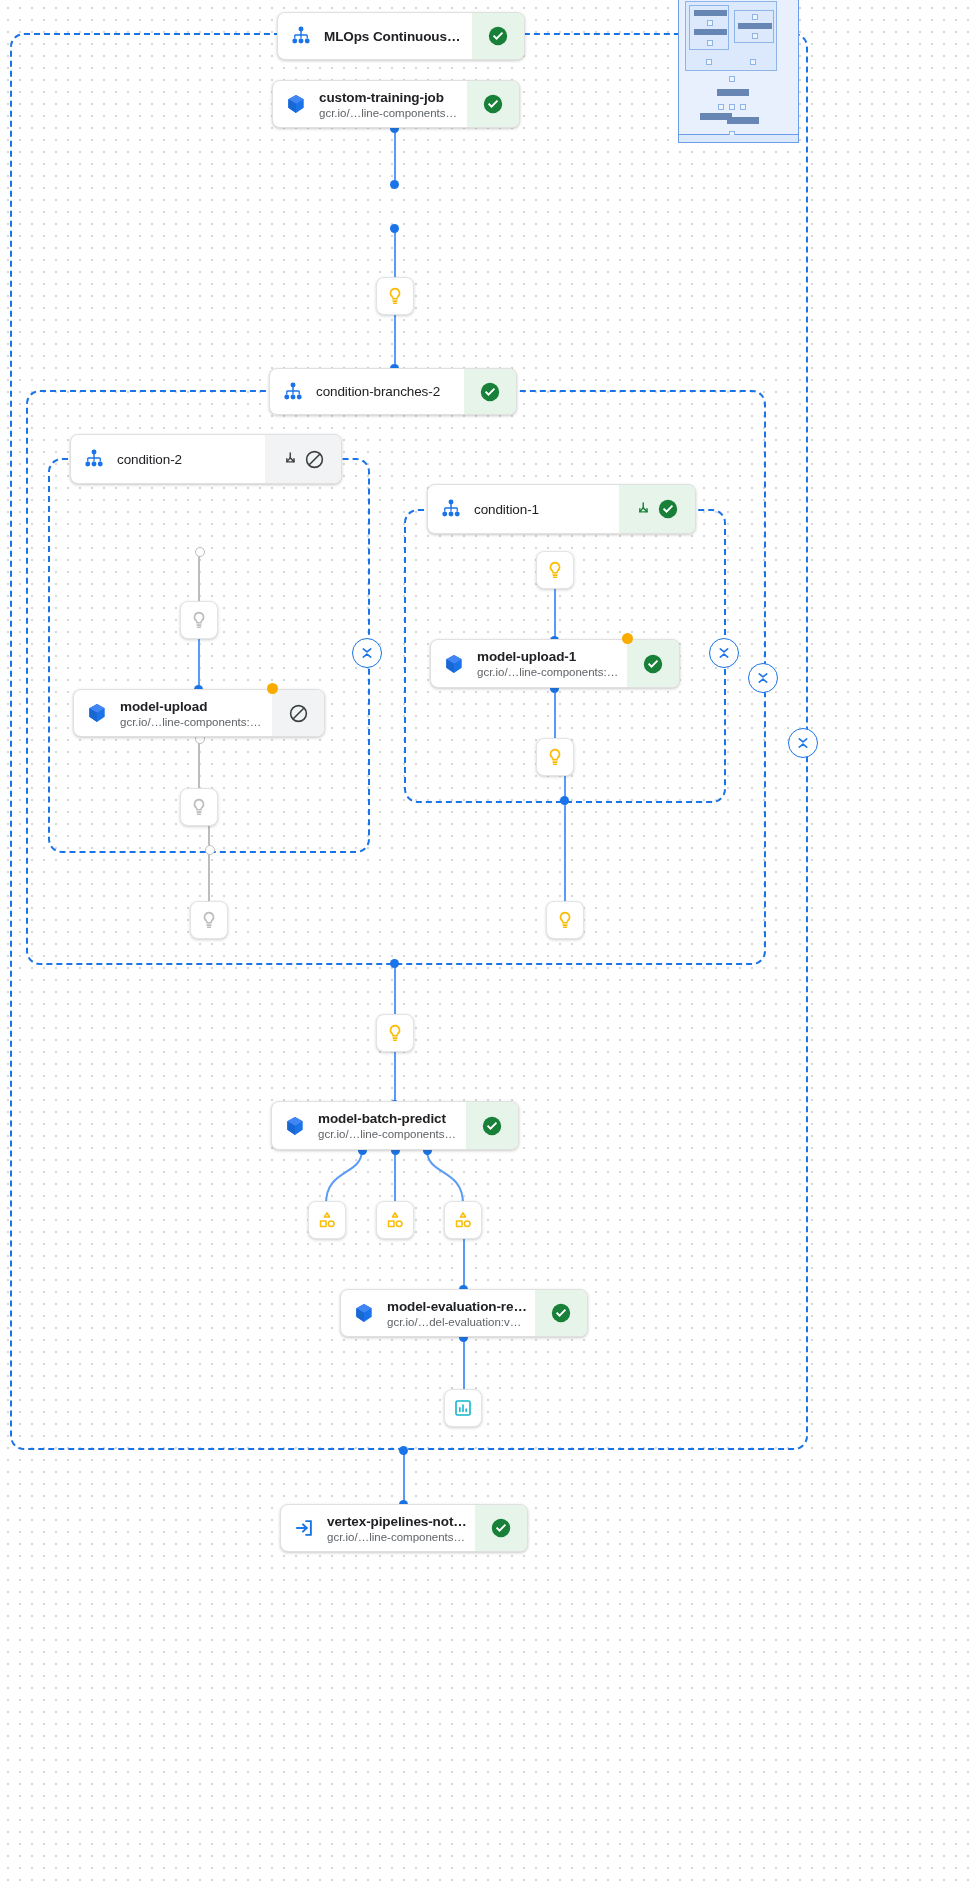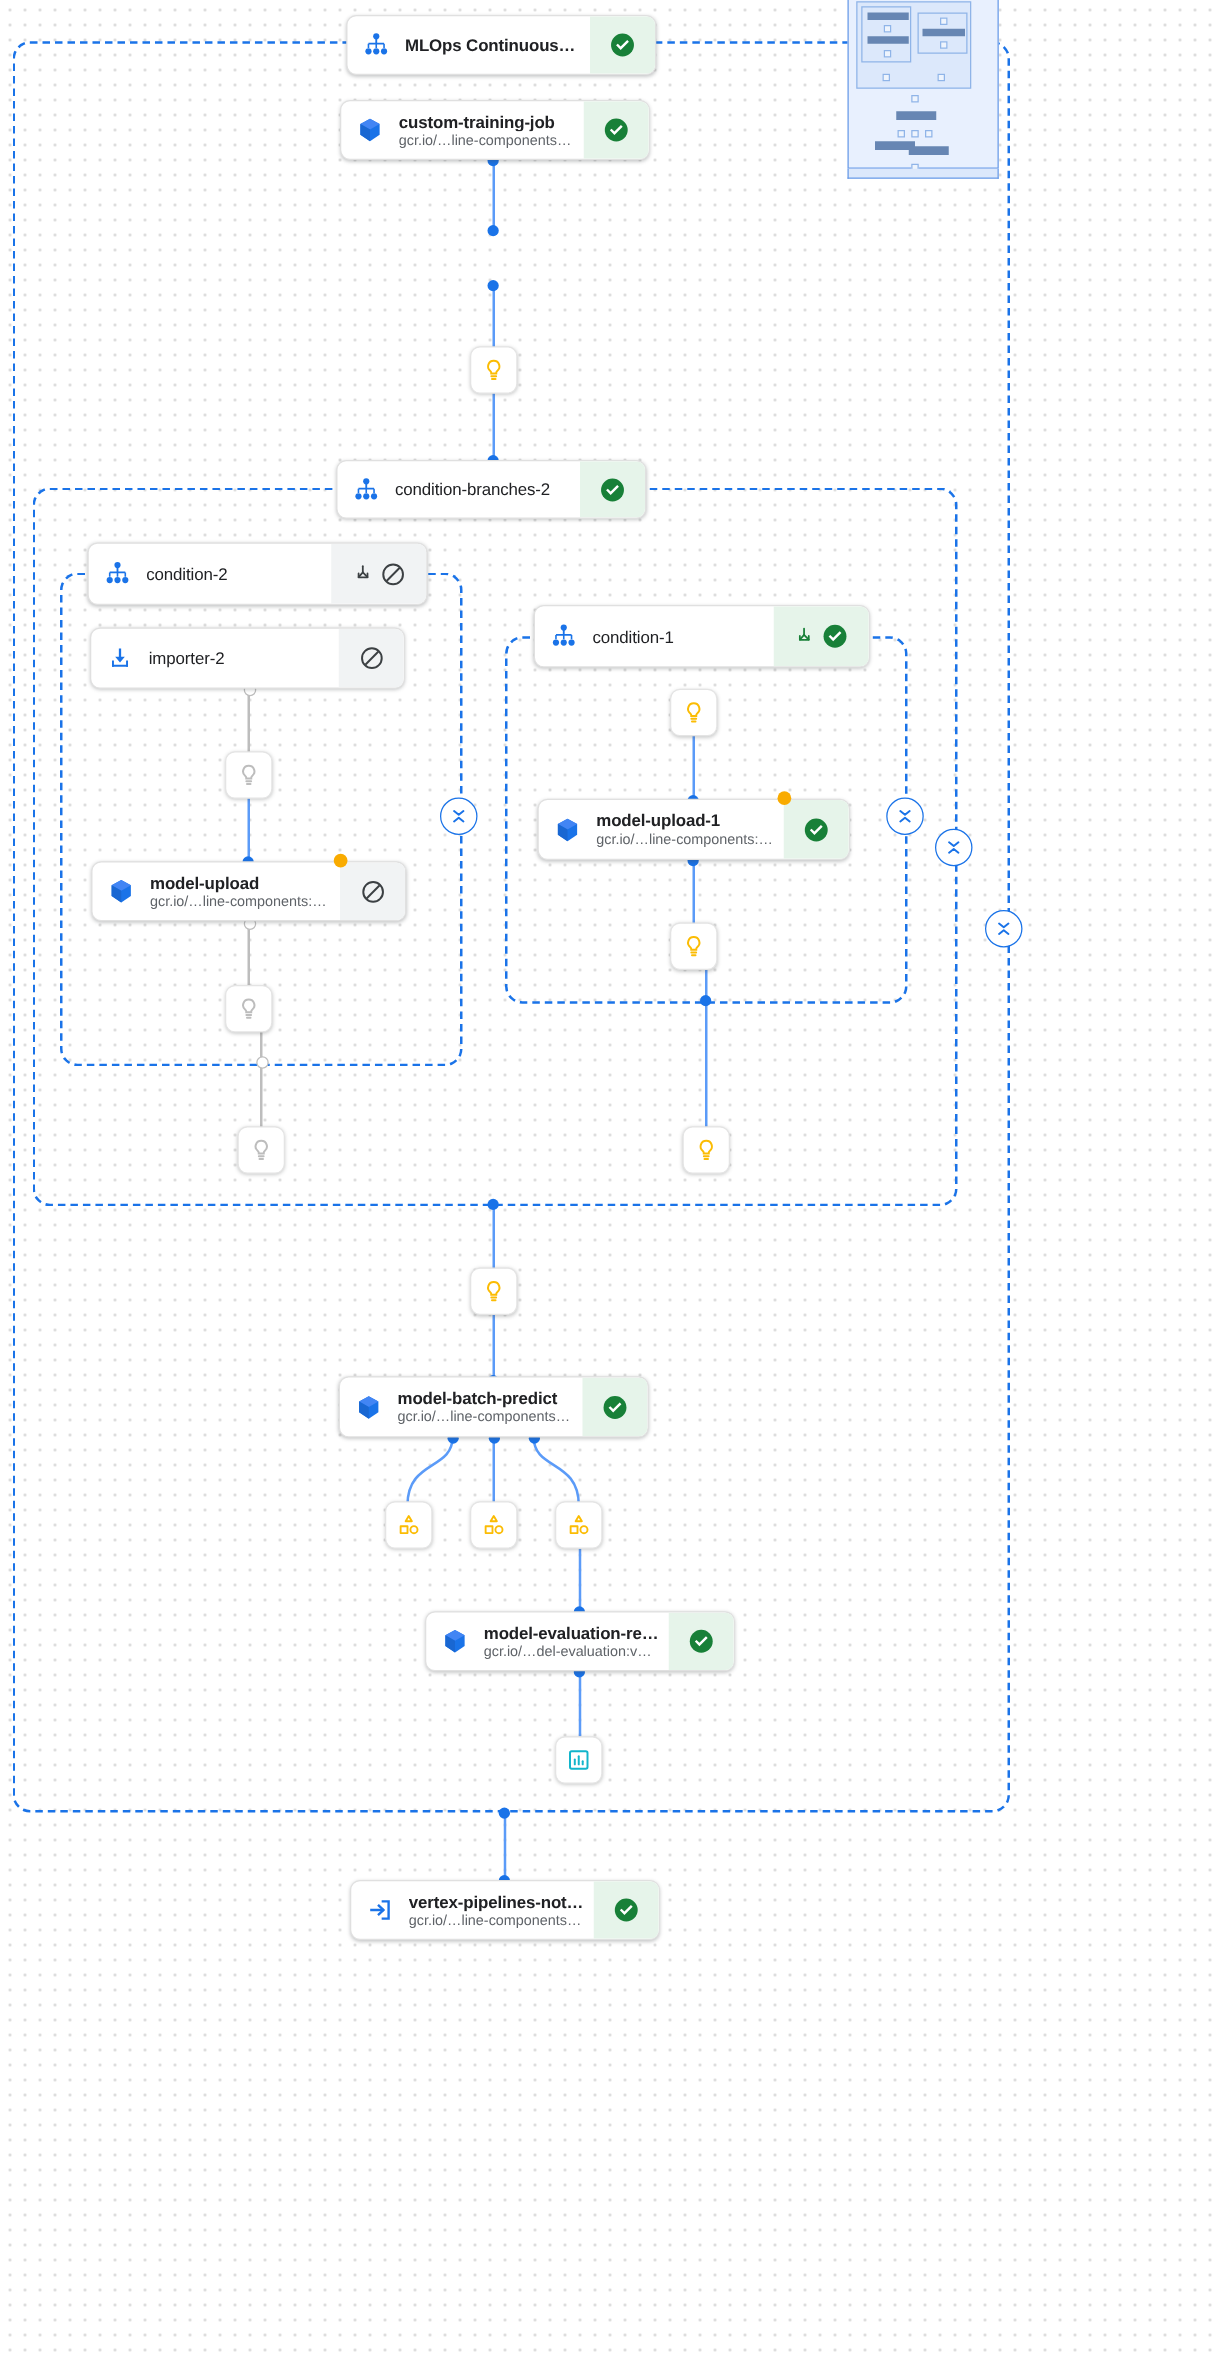--- a/index.html
+++ b/index.html
@@ -276,38 +276,20 @@
         <path d="M11 10.5l5 5"></path>
           <path d="M16 11.6v4.2h-4.2"></path>
       </svg>
       <svg class="ico-skip" viewBox="0 0 24 24" aria-hidden="true">
         <circle cx="12" cy="12" r="9" fill="none" stroke="#3c4043" stroke-width="1.8"></circle>
         <line x1="6" y1="18" x2="18" y2="6" stroke="#3c4043" stroke-width="1.8"></line>
       </svg>
     </div>
   </div>
 
-  <div class="node" style="left:72px;top:502px;width:252px;height:49px;">
-    <div class="icon-cell">
-      <svg viewBox="0 0 24 24" width="22" height="22" fill="#1a73e8" aria-hidden="true">
-        <path d="M11 3h2v7.2h3.2L12 15.2 7.8 10.2H11z"></path>
-        <path d="M5 17.2h14V19H5z"></path>
-        <path d="M5 13.5h1.7v5.5H5zM17.3 13.5H19v5.5h-1.7z"></path>
-      </svg>
-    </div>
-    <div class="body">
-      <div class="title reg">importer-2</div>
-    </div>
-    <div class="status-cell skip">
-      <svg class="ico-skip" viewBox="0 0 24 24" aria-hidden="true">
-        <circle cx="12" cy="12" r="9" fill="none" stroke="#3c4043" stroke-width="1.8"></circle>
-        <line x1="6" y1="18" x2="18" y2="6" stroke="#3c4043" stroke-width="1.8"></line>
-      </svg>
-    </div>
-  </div>
 
   <div class="node" style="left:73px;top:689px;width:252px;height:48px;">
     <div class="icon-cell">
       <svg viewBox="0 0 24 24" width="22" height="22" aria-hidden="true">
         <path d="M12 2.2l8.4 4.6v9.3L12 21.8 3.6 16.1V6.8z" fill="#1a73e8"></path>
         <path d="M12 2.2l8.4 4.6L12 11.6 3.6 6.8z" fill="#4285f4"></path>
         <path d="M12 11.6v10.2L3.6 16.1V6.8z" fill="#1967d2"></path>
       </svg>
     </div>
     <div class="body">

